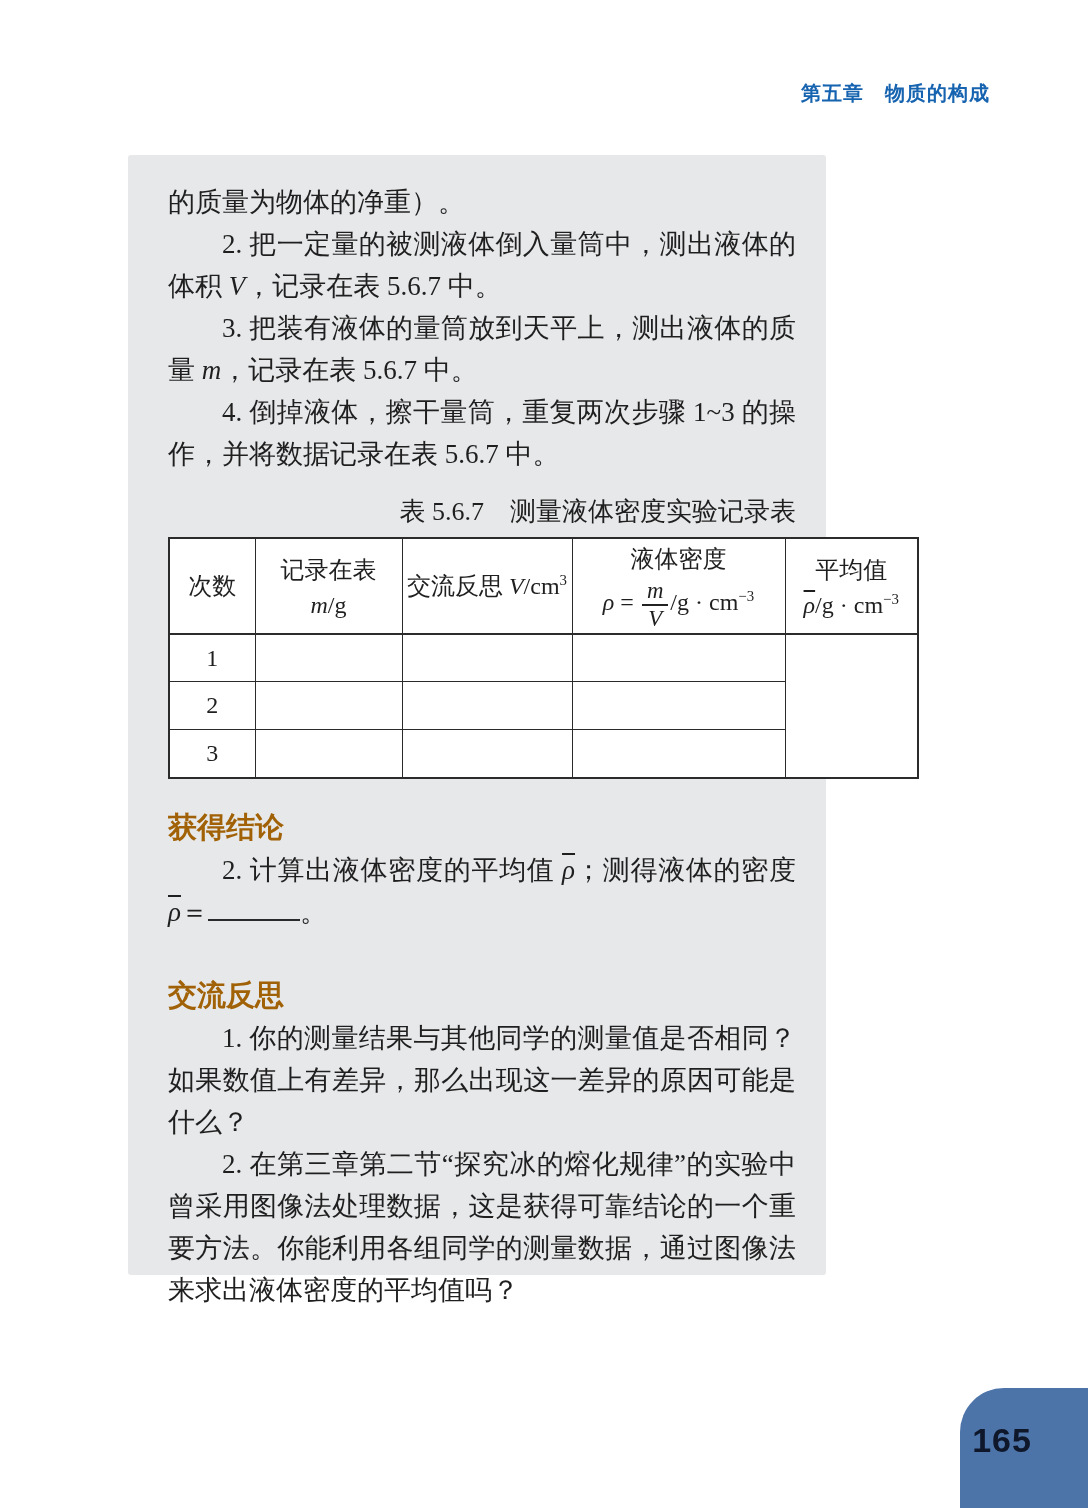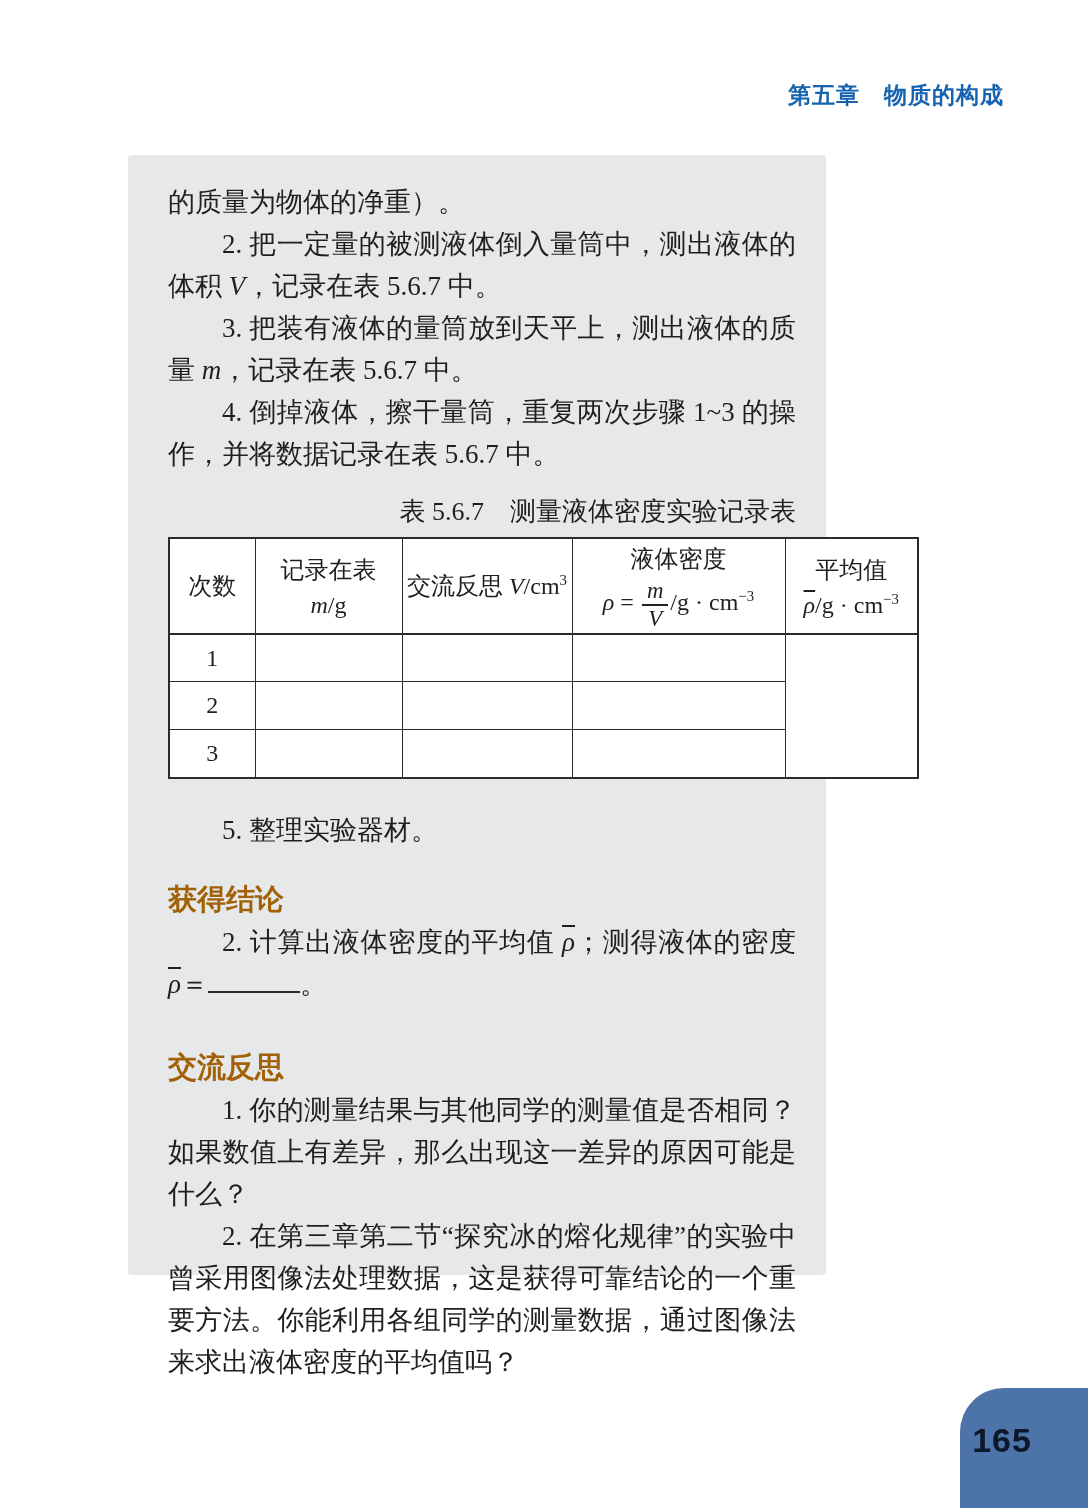--- a/index.html
+++ b/index.html
@@ -10,23 +10,23 @@
     --line-color:#2b2b2b;
   }
   *{margin:0;padding:0;box-sizing:border-box;}
   html,body{background:#ffffff;}
   body{
     width:1088px;height:1508px;position:relative;overflow:hidden;
     font-family:"Liberation Serif","DejaVu Serif",serif;
     color:var(--text-color);
   }
   .chapter-header{
-    position:absolute;top:80px;right:84px;
+    position:absolute;top:80px;right:98px;
     font-family:"Liberation Sans","DejaVu Sans",sans-serif;
-    font-weight:bold;font-size:23px;letter-spacing:1px;
+    font-weight:bold;font-size:20px;letter-spacing:1px;
     color:var(--header-blue);
   }
   .panel{
     position:absolute;left:128px;top:155px;width:698px;height:1120px;
     background:var(--panel-gray);
     padding:26px 30px 0 40px;
     border-radius:3px;
   }
   .panel p{
     font-size:27px;line-height:42px;text-align:justify;
@@ -141,21 +141,20 @@
       </tr>
       <tr>
         <td>3</td>
         <td></td>
         <td></td>
         <td></td>
       </tr>
     </tbody>
   </table>
 
-  <p class="indent step5">5. 整理实验器材。</p>
 
   <h2 class="section-heading">获得结论</h2>
 
 
   <p class="indent"><span>2. 计算出液体密度的平均值 </span><span class="var obar">ρ</span><span>；测得液体的密度 </span><span class="var obar">ρ</span><span>＝</span><span class="blank"></span><span>。</span></p>
 
   <h2 class="section-heading heading-gap">交流反思</h2>
 
   <p class="indent">1. 你的测量结果与其他同学的测量值是否相同？如果数值上有差异，那么出现这一差异的原因可能是什么？</p>
 

